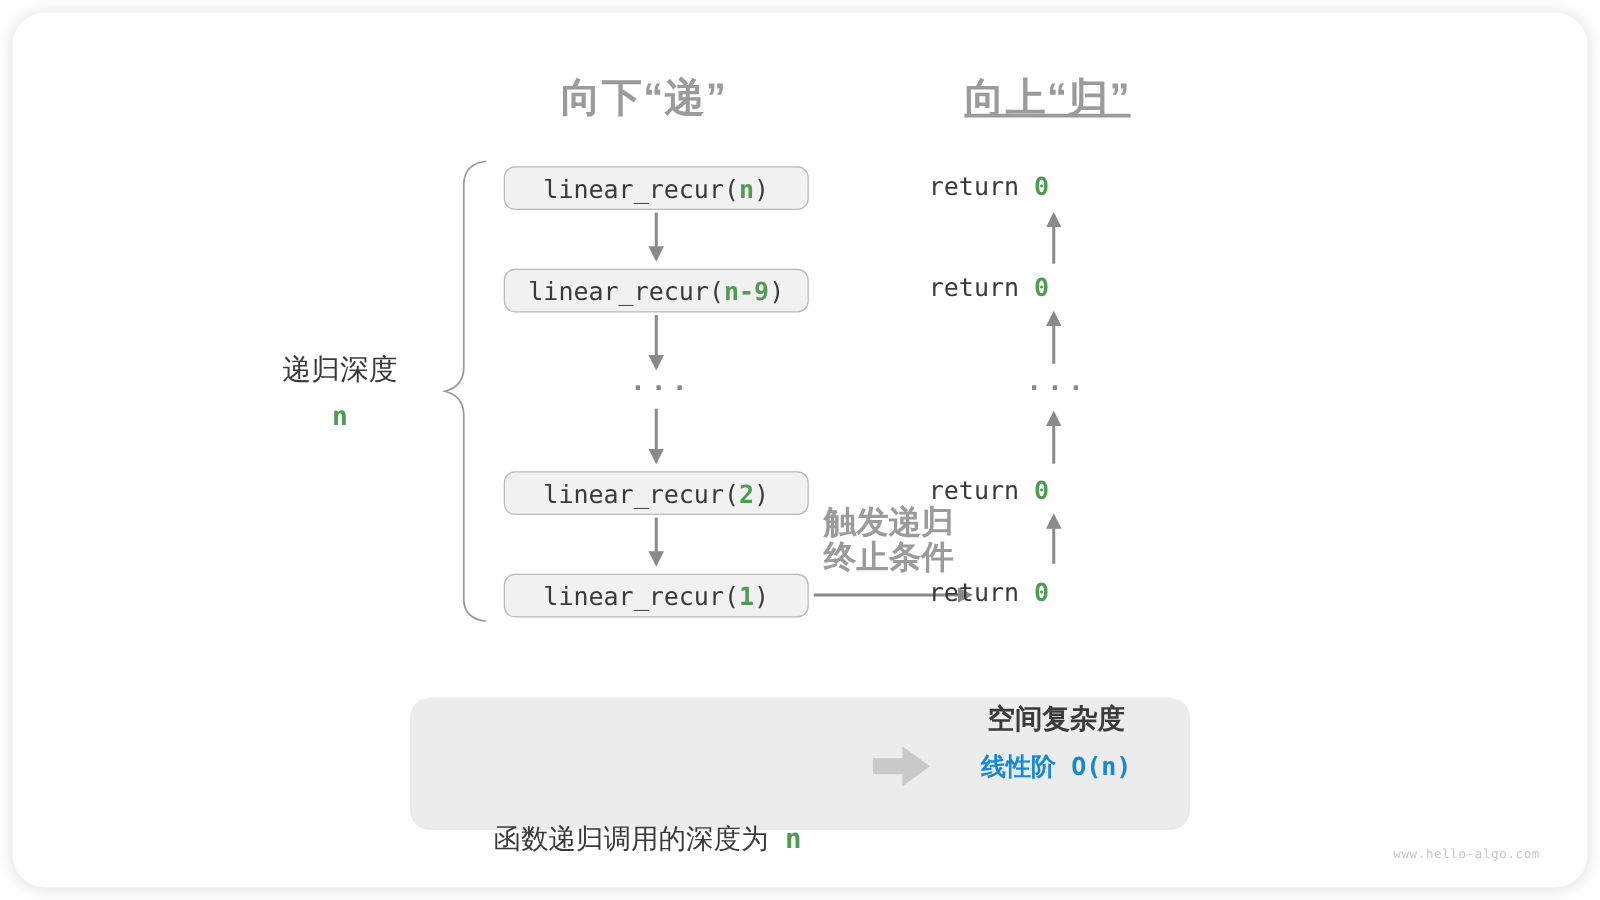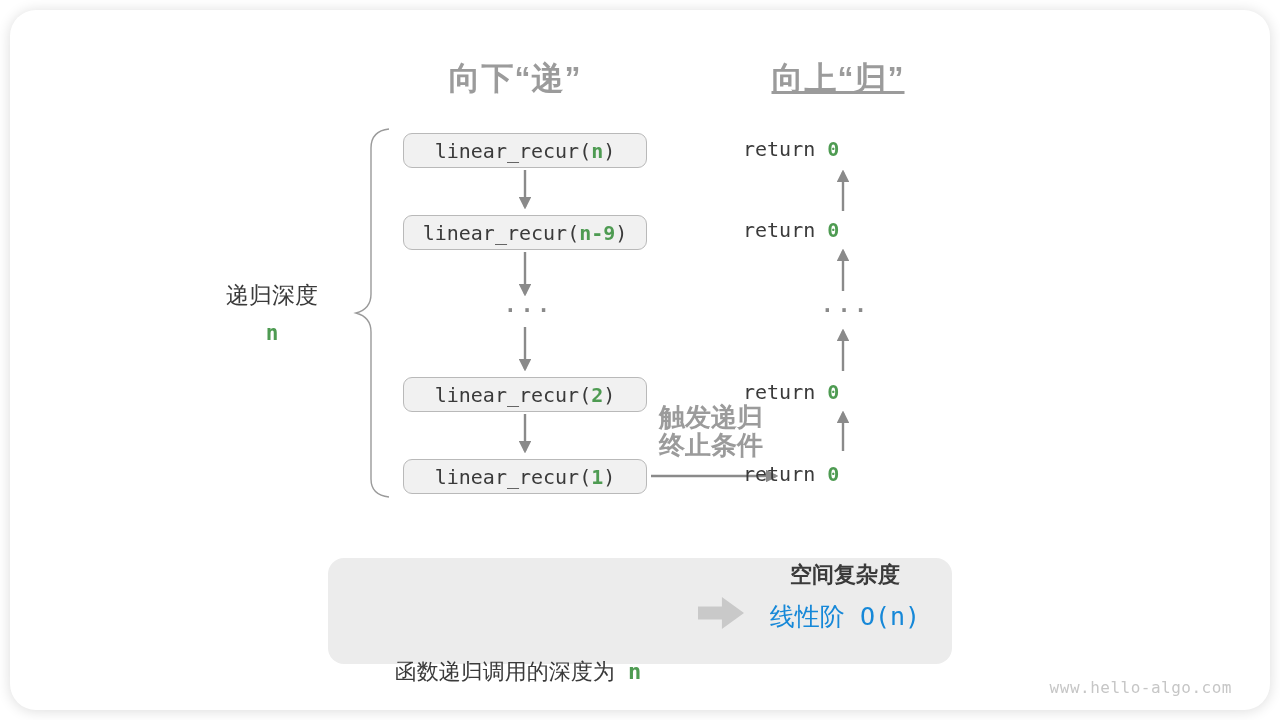--- a/index.html
+++ b/index.html
@@ -78,27 +78,27 @@
     white-space:pre;
   }
   .block-arrow {
     position:absolute; left:370px; top:39px; width:46px; height:32px;
     background:var(--block-arrow);
     clip-path:polygon(0 30%, 52% 30%, 52% 0, 100% 50%, 52% 100%, 52% 70%, 0 70%);
   }
   .sum-right { position:absolute; left:428px; top:2px; width:178px; text-align:center; }
   .sum-title { font-size:22px; font-weight:bold; color:var(--dark); }
   .sum-value {
-    margin-top:10px; font-size:25px; font-weight:normal; color:var(--blue);
+    margin-top:10px; font-size:20px; font-weight:bold; color:var(--blue);
     font-family:"DejaVu Sans Mono", "Liberation Sans", sans-serif; white-space:pre;
   }
 
   .watermark {
     position:absolute; z-index:2; right:48px; top:678px;
-    font-family:"DejaVu Sans Mono", monospace; font-size:16px;
+    font-family:"DejaVu Sans Mono", monospace; font-size:10px;
     color:var(--watermark); letter-spacing:0.5px;
   }
 </style>
 </head>
 <body>
 
 <div class="card"></div>
 
 <svg class="overlay" viewBox="0 0 1280 720">
   <defs>

